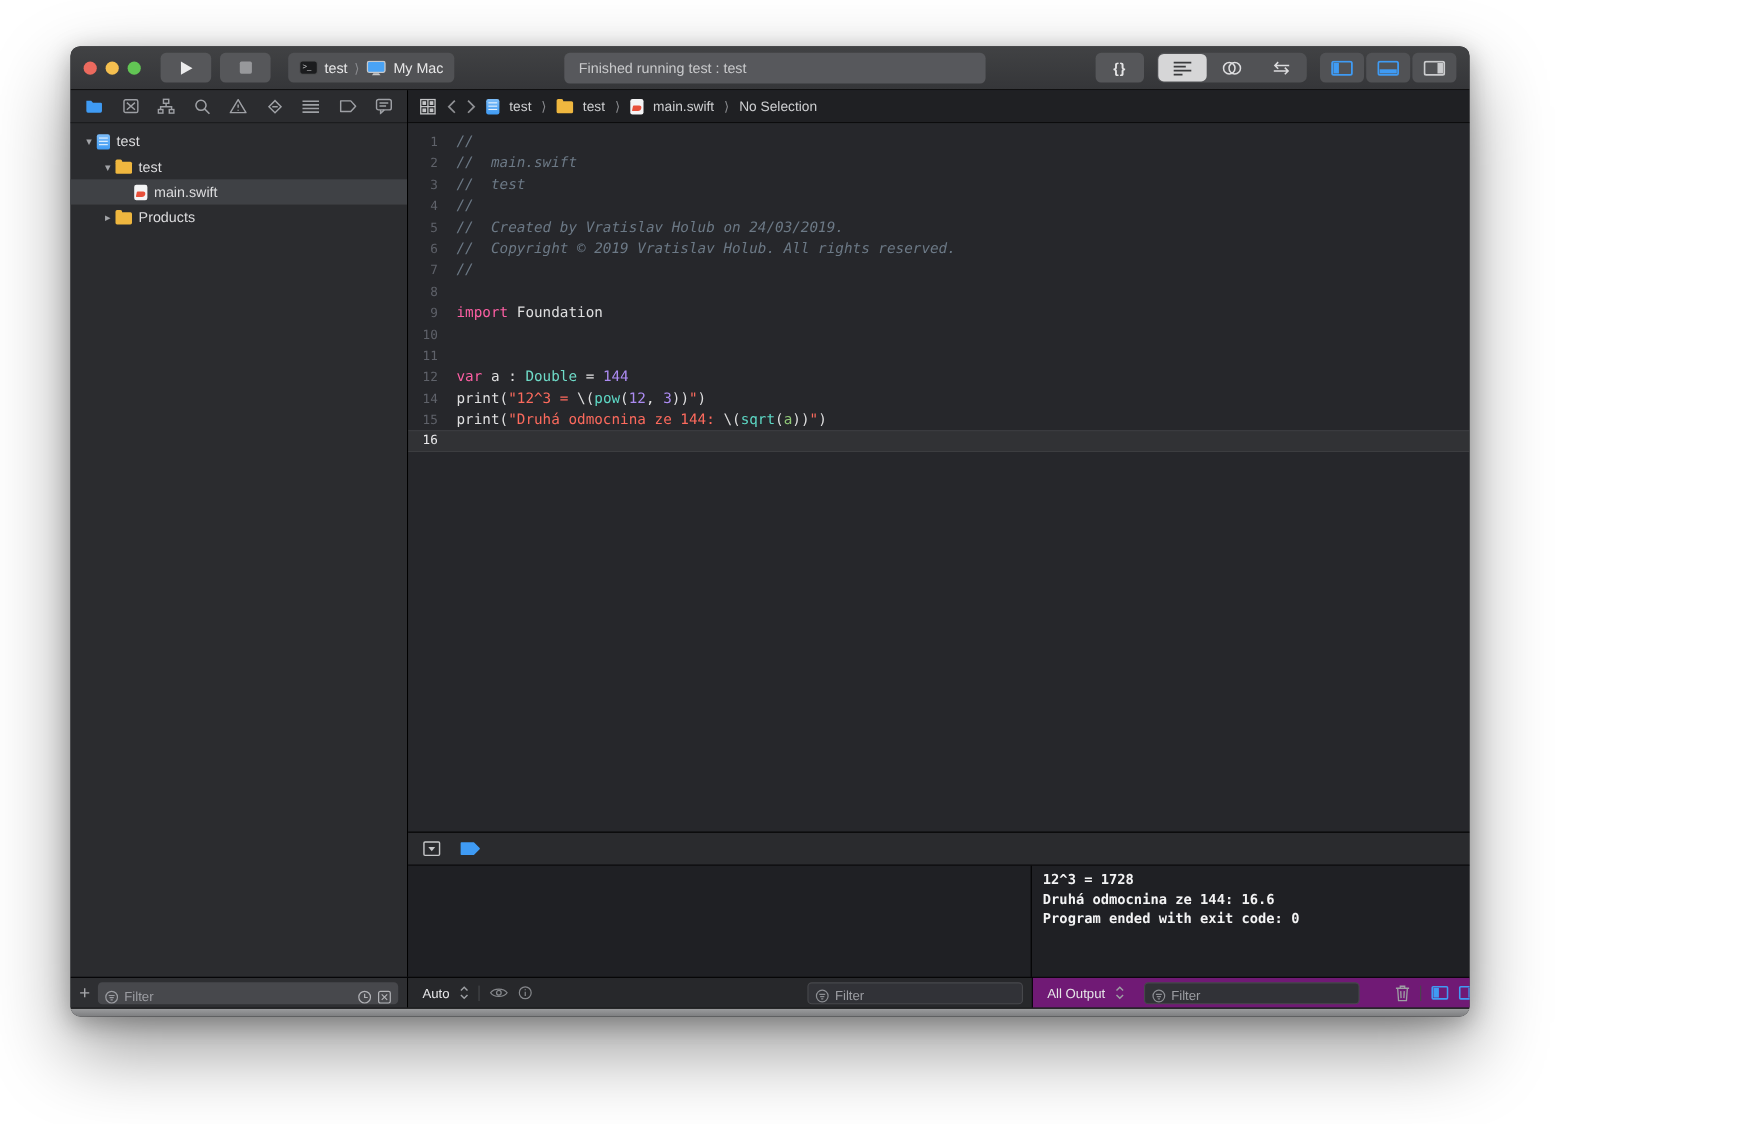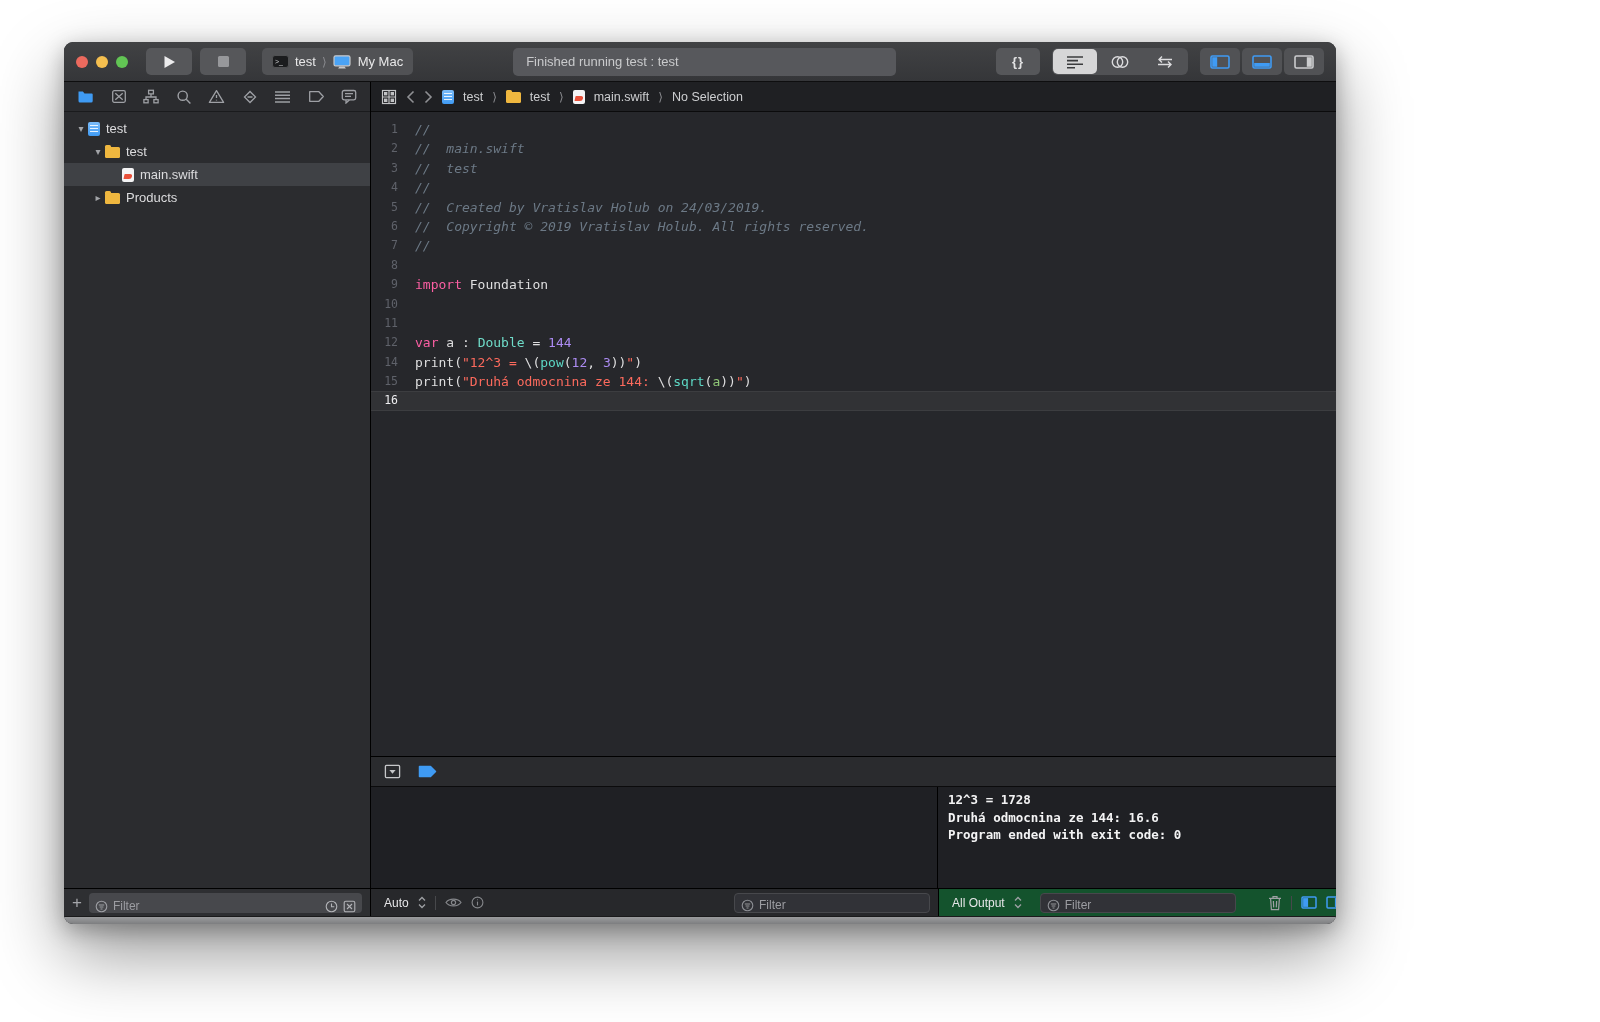--- a/index.html
+++ b/index.html
@@ -73,21 +73,21 @@
 
   .debug-strip{ height:30px; flex:none; background:#2A2B2E; border-top:1px solid #000; display:flex; align-items:center; gap:17px; padding:0 13px; }
   .debug-content{ height:102px; flex:none; display:flex; background:#1F2024; border-top:1px solid #0B0B0C;}
   .vars-pane{ width:567px; flex:none; border-right:1px solid #000; }
   .console-pane{ flex:1; padding:4px 10px; font-family:"DejaVu Sans Mono", monospace; font-size:12.5px; font-weight:bold; color:#F3F3F4; line-height:17.5px; white-space:pre; }
 
   
   .bottombar{ height:28px; flex:none; display:flex; border-top:1px solid #000; }
   .bb-nav{ width:307px; flex:none; background:#2E2F32; border-right:1px solid #000; display:flex; align-items:center; padding:0 8px; gap:7px; }
   .bb-vars{ width:568px; flex:none; background:#27282B; border-right:1px solid #000; display:flex; align-items:center; padding:0 8px 0 13px; gap:9px; }
-  .bb-console{ flex:1; background:#14532d; display:flex; align-items:center; padding:0 9px 0 13px; gap:9px; }
+  .bb-console{ flex:1; background:#701a75; display:flex; align-items:center; padding:0 9px 0 13px; gap:9px; }
   .plus{ color:#A6A7AB; font-size:17px; line-height:17px; }
   .field{ height:20px; background:#47484C; border-radius:4px; display:flex; align-items:flex-end; gap:5px; padding:0 6px; color:#9C9DA2; font-size:12px; flex:1; }
   .field.dark{ background:#313237; border:1px solid #47484C; flex:none; width:196px; }
   .field .ph{ flex:1; }
   .bb-label{ color:#E6E6E8; font-size:12px; white-space:nowrap; }
   .vsep{ width:1px; height:14px; background:#47484B; }
   .spacer{ flex:1; }
 
   .bottom-edge{ height:8px; flex:none; background:linear-gradient(#9B9C9E,#7D7E80); border-top:1px solid #1A1A1B; }
 

